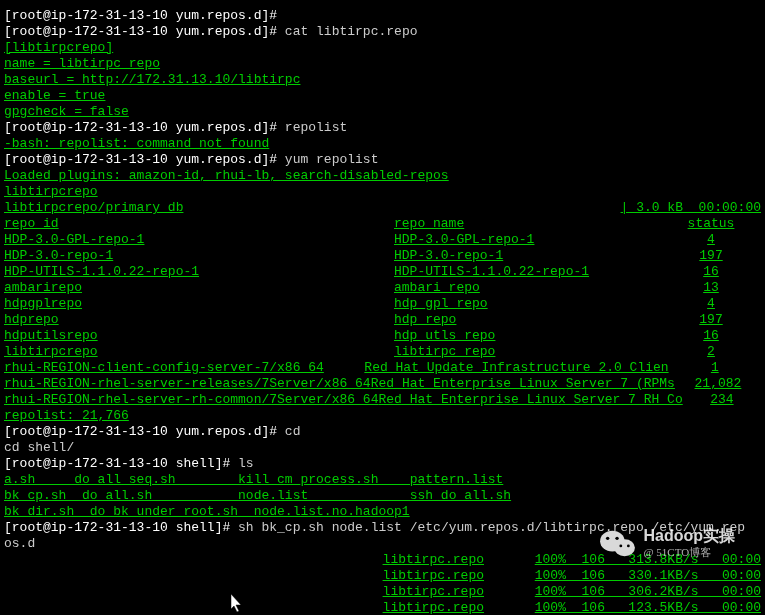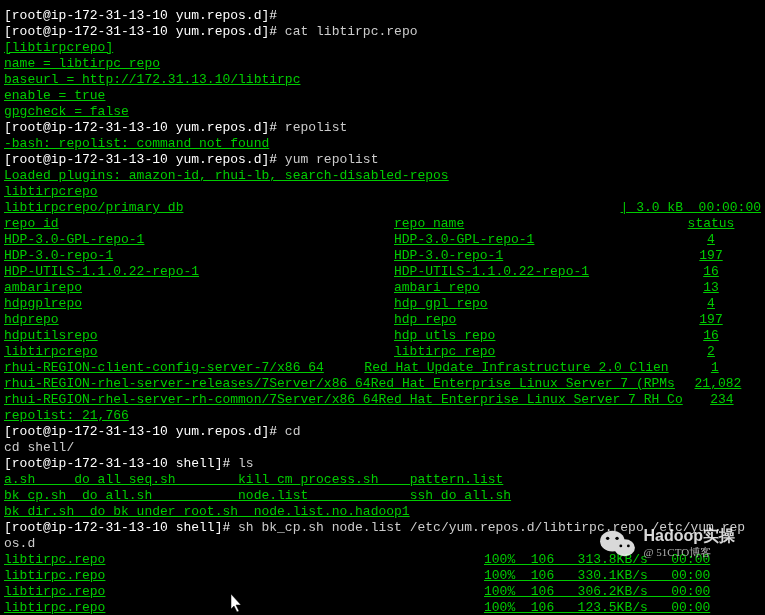--- a/index.html
+++ b/index.html
@@ -16,21 +16,21 @@
       position: relative;
     }
     .line { white-space: pre; display: flex; }
     .prompt { color: #ffffff; }
     .cmd { color: #cccccc; }
     .output { color: #00cc00; text-decoration: underline; }
     .col1 { width: 390px; display: inline-block; }
     .col2 { flex: 1; display: inline-block; }
     .col3 { text-align: center; width: 100px; display: inline-block; }
     .right { margin-left: auto; }
-    .transfer { display: flex; }
+    .transfer { display: flex; text-align: right; }
     .tname { width: 480px; }
     .tstat { flex: 1; }
     .watermark {
       position: absolute;
       right: 30px;
       bottom: 55px;
       display: flex;
       align-items: flex-end;
       opacity: 0.85;
     }

